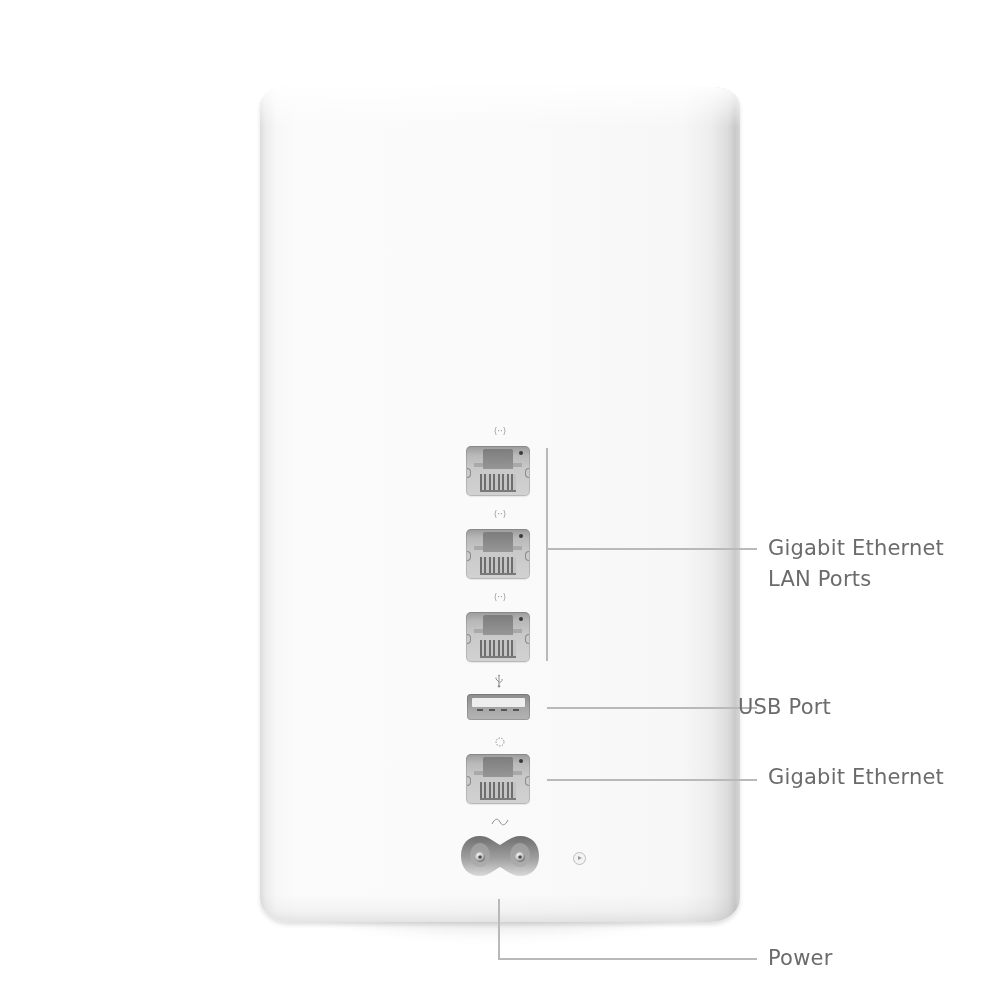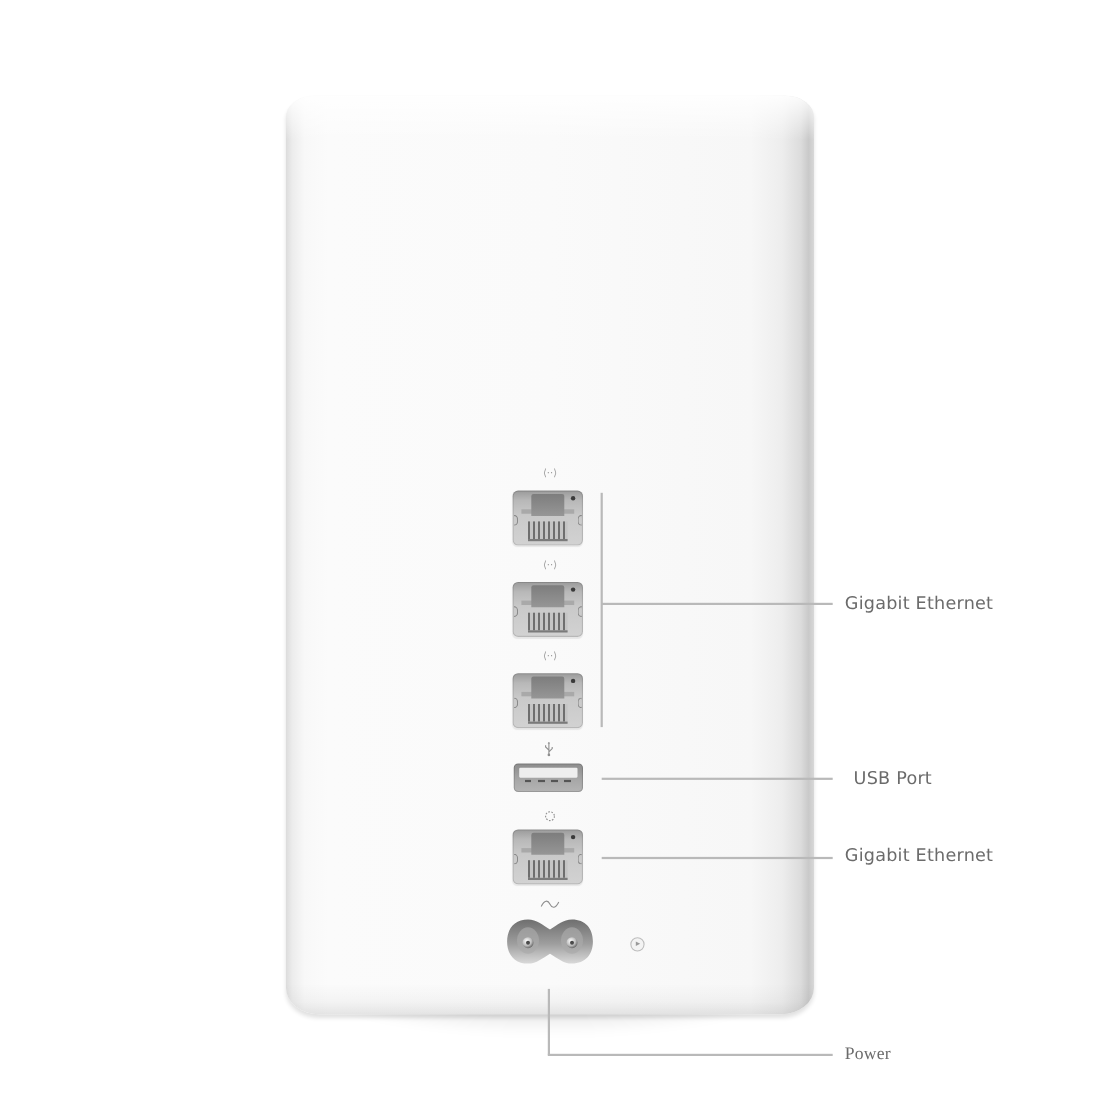--- a/index.html
+++ b/index.html
@@ -87,21 +87,21 @@
     position: absolute; left: 573px; top: 852px; width: 11px; height: 11px; border-radius: 50%;
     border: 1px solid #bdbdbd; background: #f3f3f3;
   }
   .reset-button::after {
     content: ""; position: absolute; left: 4px; top: 3px;
     border-left: 4px solid #9a9a9a; border-top: 2.5px solid transparent; border-bottom: 2.5px solid transparent;
   }
 
   .leader { position: absolute; background: #b9b9b9; }
   .label {
-    position: absolute; font-size: 16px; color: #6b6b6b; line-height: 31px; letter-spacing: 0.2px;
+    position: absolute; font-size: 21px; color: #6b6b6b; line-height: 31px; letter-spacing: 0.2px;
   }
 </style>
 </head>
 <body>
 
 <div class="device-shadow"></div>
 
 <div class="device">
   <div class="device-top-highlight"></div>
   <div class="device-bottom-edge"></div>
@@ -195,22 +195,23 @@
 
 <div class="leader" style="left:546px; top:448px; width:2px; height:213px;"></div>
 <div class="leader" style="left:547px; top:548px; width:210px; height:2px;"></div>
 <div class="leader" style="left:547px; top:707px; width:210px; height:2px;"></div>
 <div class="leader" style="left:547px; top:779px; width:210px; height:2px;"></div>
 <div class="leader" style="left:498px; top:899px; width:2px; height:60px;"></div>
 <div class="leader" style="left:498px; top:958px; width:259px; height:2px;"></div>
 
 <div class="label" style="left:768px; top:533px;">
   <div>Gigabit Ethernet</div>
-</div>
-<div class="label" style="left:776px; top:692px;">
+  <div>LAN Ports</div>
+</div>
+<div class="label" style="left:738px; top:692px;">
   <div>USB Port</div>
 </div>
 <div class="label" style="left:768px; top:762px;">
   <div>Gigabit Ethernet</div>
 </div>
-<div class="label" style="left:768px; top:943px;font-family:Liberation Serif, serif;">
+<div class="label" style="left:768px; top:943px;">
   <div>Power</div>
 </div>
 
 </body></html>

